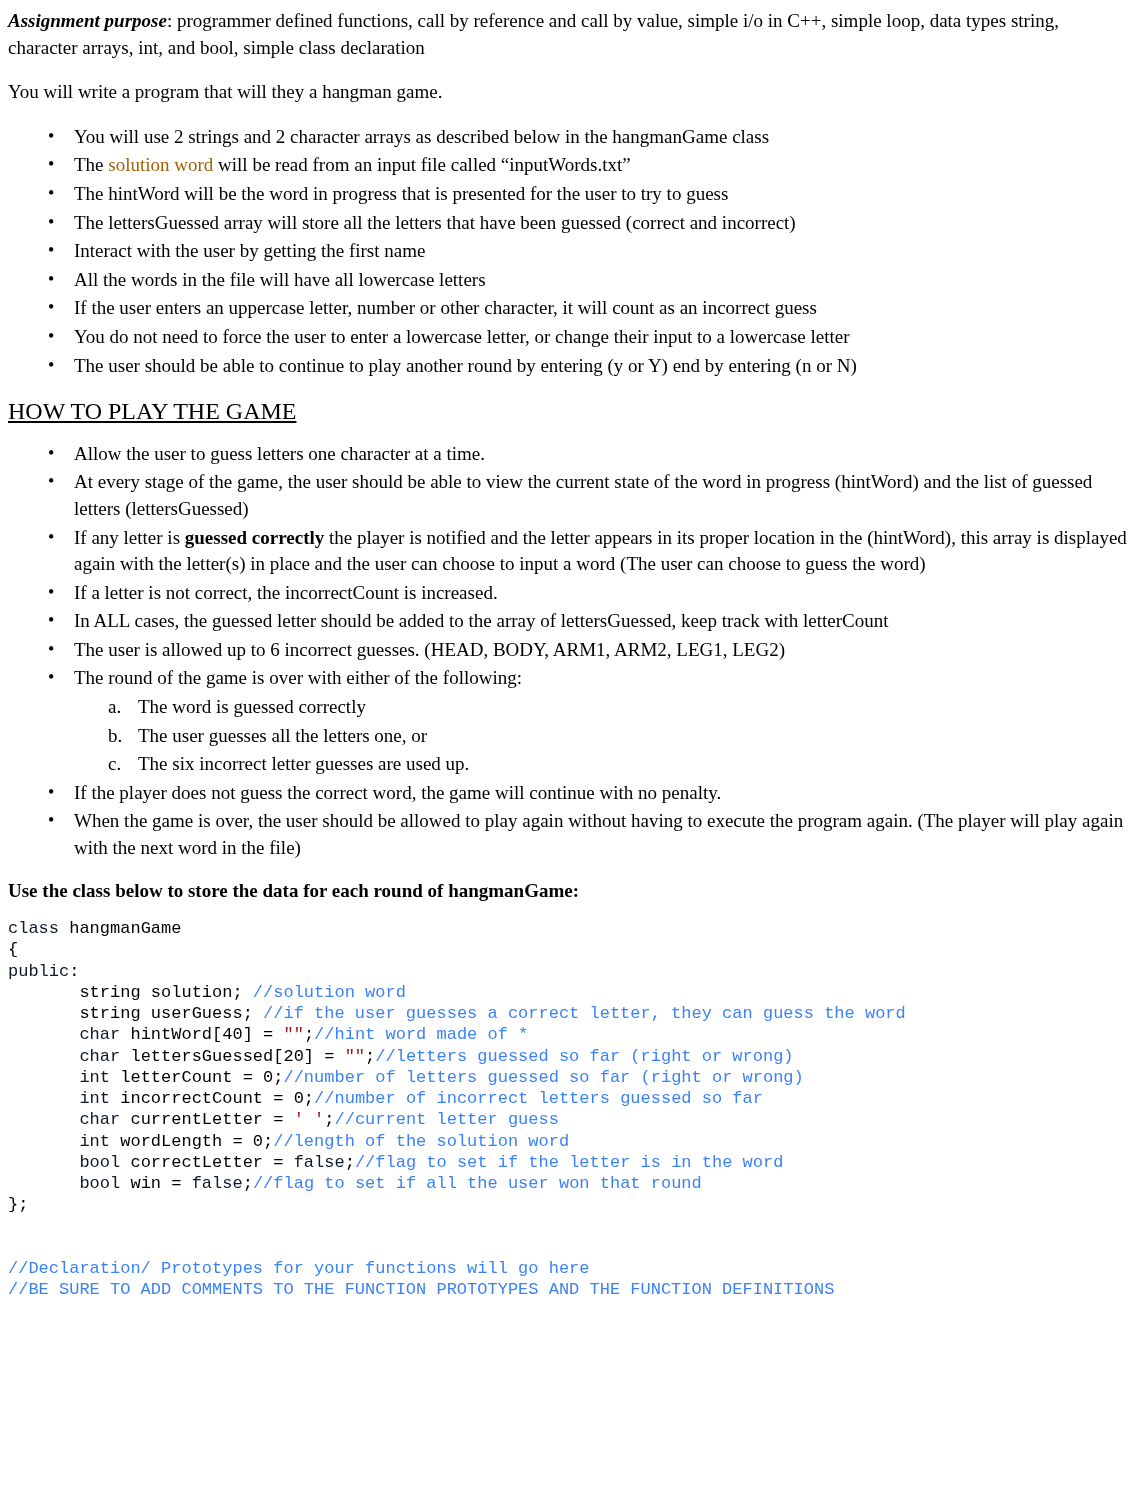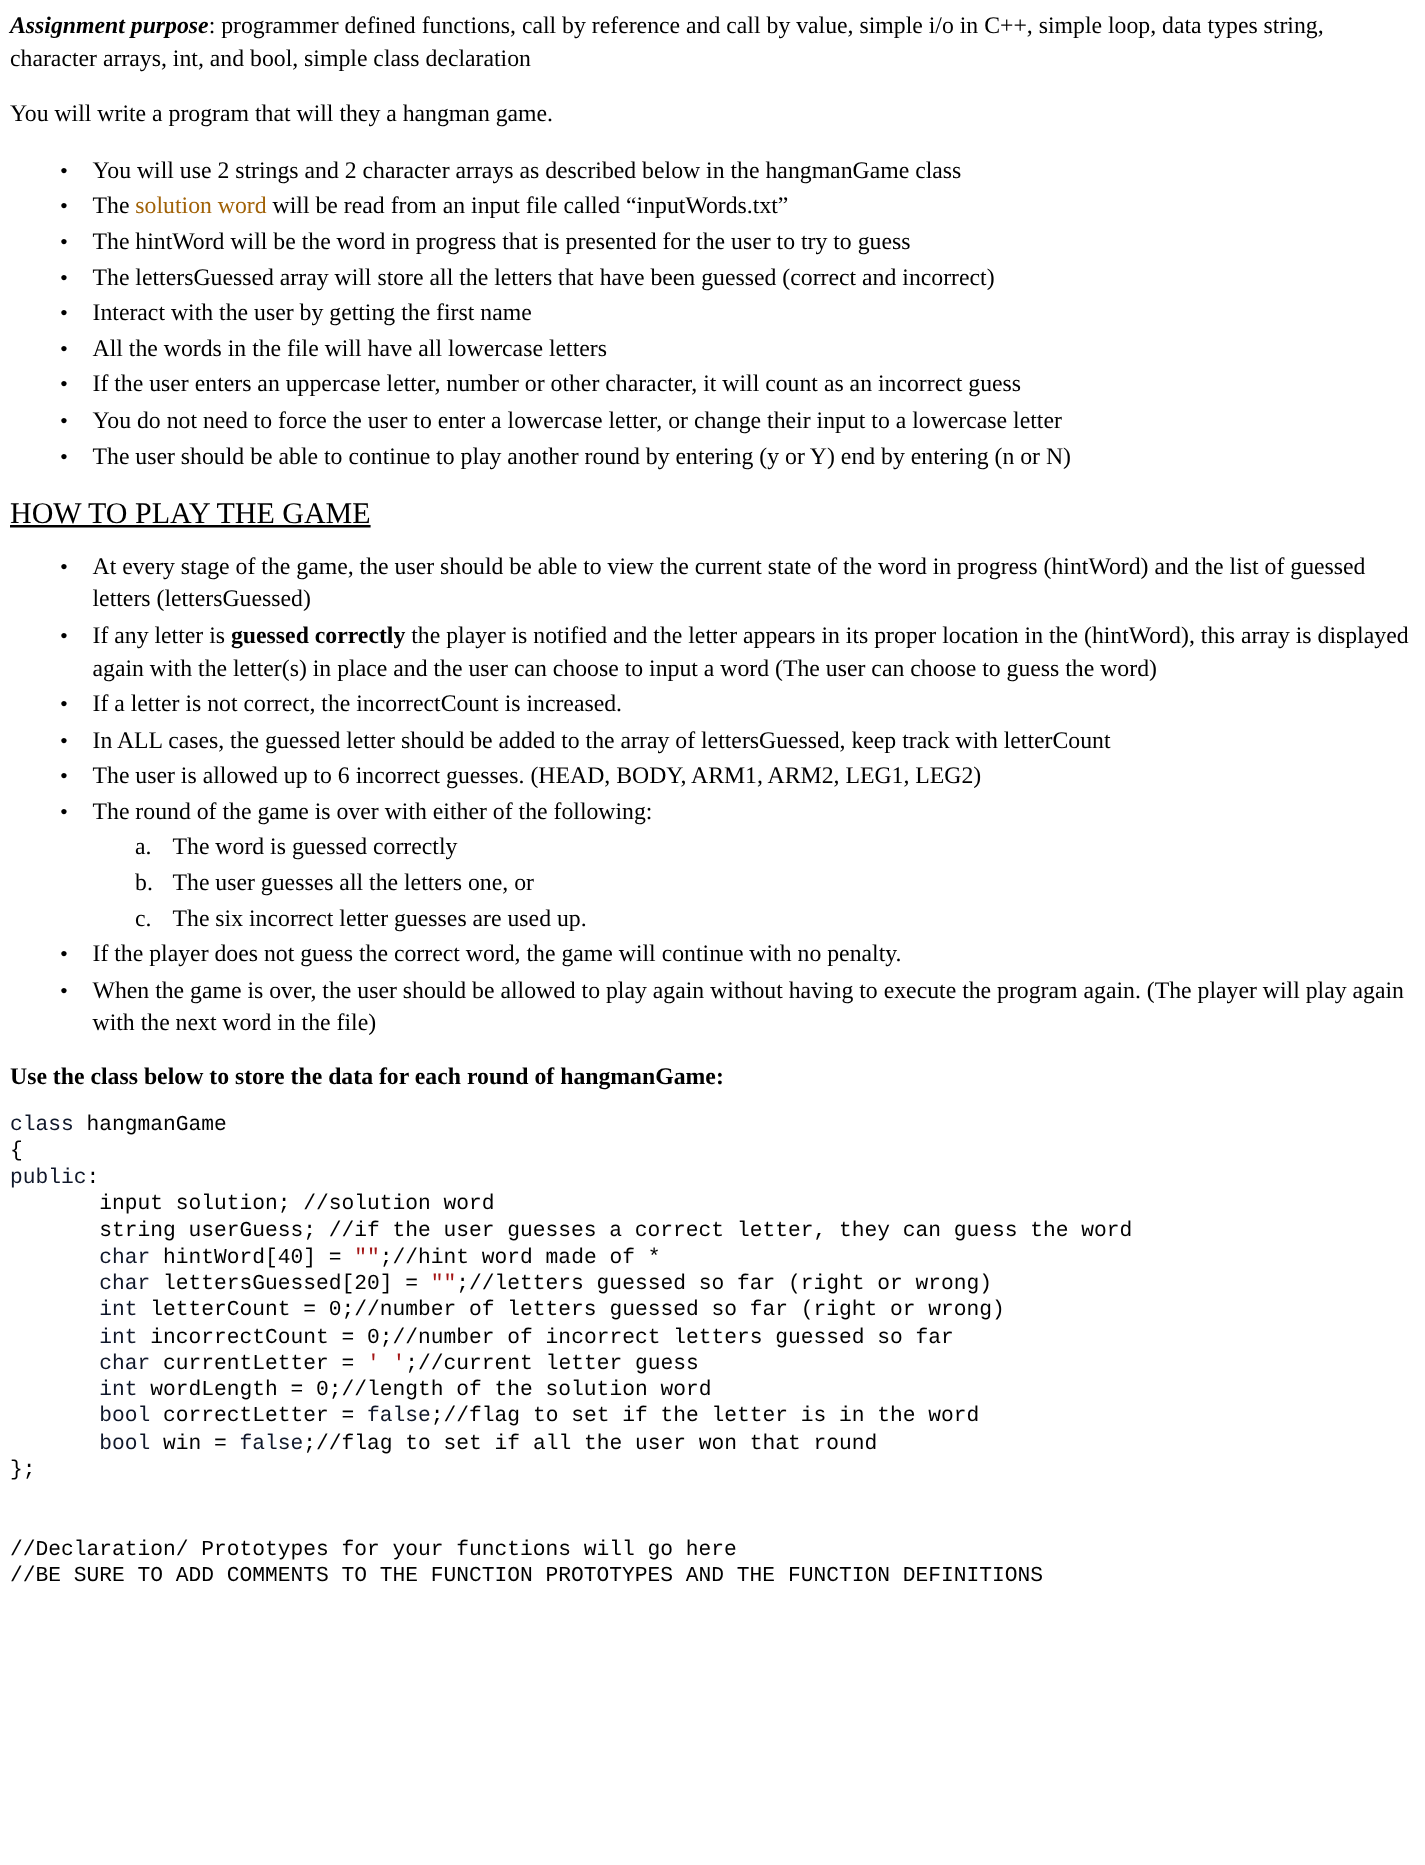--- a/index.html
+++ b/index.html
@@ -59,21 +59,21 @@
     }
     pre.code {
       font-family: Consolas, "Courier New", monospace;
       font-size: 17px;
       line-height: 1.25;
       white-space: pre;
       margin: 0;
     }
     .kw-blue { color: #0f172a; }
     .kw-teal { color: #000000; }
-    .cm-green { color: #000000; }
+    .cm-green { color: #3b82f6; }
     .str-red { color: #a31515; }
   </style>
 </head>
 <body>
 
 <p class="intro-para">
   <span class="bold-italic">Assignment purpose</span><span>: programmer defined functions, call by reference and call by value, simple i/o in C++, simple loop, data types string, character arrays, int, and bool, simple class declaration</span>
 </p>
 
 <p class="intro-para">You will write a program that will they a hangman game.</p>
@@ -86,20 +86,21 @@
   <li><span>Interact with the user by getting the first name</span></li>
   <li><span>All the words in the file will have all lowercase letters</span></li>
   <li><span>If the user enters an uppercase letter,  number or other character, it will count as an incorrect guess</span></li>
   <li><span>You do not need to force the user to enter a lowercase letter, or change their input to a lowercase letter</span></li>
   <li><span>The user should be able to continue to play another round by entering (y or Y) end by entering (n or N)</span></li>
 </ul>
 
 <h2 class="section-title underline">HOW TO PLAY THE GAME</h2>
 
 <ul class="main-list">
+  <li><span>Allow the user to guess letters one character at a time.</span></li>
   <li><span>At every stage of the game, the user should be able to view the current state of the word in progress (hintWord) and the list of guessed letters (lettersGuessed)</span></li>
   <li>
     <span>If any letter is </span><span class="bold">guessed correctly</span><span> the player is notified and the letter appears in its proper location in the (hintWord), this array is displayed again with the letter(s) in place and the user can choose to input a word (The user can choose to guess the word)</span>
   </li>
   <li><span>If a letter is not correct, the incorrectCount is increased.</span></li>
   <li><span>In ALL cases, the guessed letter should be added to the array of lettersGuessed, keep track with letterCount</span></li>
   <li><span>The user is allowed up to 6 incorrect guesses. (HEAD,  BODY,  ARM1,  ARM2,  LEG1, LEG2)</span></li>
   <li>
     <span>The round of the game is over with either of the following:</span>
     <ol class="sub-list">
@@ -110,21 +111,21 @@
   </li>
   <li><span>If the player does not guess the correct word, the game will continue with no penalty.</span></li>
   <li><span>When the game is over, the user should be allowed to play again without having to execute the program again. (The player will play again with the next word in the file)</span></li>
 </ul>
 
 <p class="use-class-note">Use the class  below to store the data for each round of hangmanGame:</p>
 
 <pre class="code"><span class="kw-blue">class</span><span class="kw-teal"> hangmanGame</span>
 <span>{</span>
 <span class="kw-blue">public</span><span>:</span>
-<span>       input solution; </span><span class="cm-green">//solution word</span>
+<span>       string solution; </span><span class="cm-green">//solution word</span>
 <span>       string userGuess; </span><span class="cm-green">//if the user guesses a correct letter, they can guess the word</span>
        <span class="kw-blue">char</span><span> hintWord[40] = </span><span class="str-red">""</span><span>;</span><span class="cm-green">//hint word made of *</span>
        <span class="kw-blue">char</span><span> lettersGuessed[20] = </span><span class="str-red">""</span><span>;</span><span class="cm-green">//letters guessed so far (right or wrong)</span>
        <span class="kw-blue">int</span><span> letterCount = 0;</span><span class="cm-green">//number of letters guessed so far (right or wrong)</span>
        <span class="kw-blue">int</span><span> incorrectCount = 0;</span><span class="cm-green">//number of incorrect letters guessed so far</span>
        <span class="kw-blue">char</span><span> currentLetter = </span><span class="str-red">' '</span><span>;</span><span class="cm-green">//current letter guess</span>
        <span class="kw-blue">int</span><span> wordLength = 0;</span><span class="cm-green">//length of the solution word</span>
        <span class="kw-blue">bool</span><span> correctLetter = </span><span class="kw-blue">false</span><span>;</span><span class="cm-green">//flag to set if the letter is in the word</span>
        <span class="kw-blue">bool</span><span> win = </span><span class="kw-blue">false</span><span>;</span><span class="cm-green">//flag to set if all the user won that round</span>
 <span>};</span>

